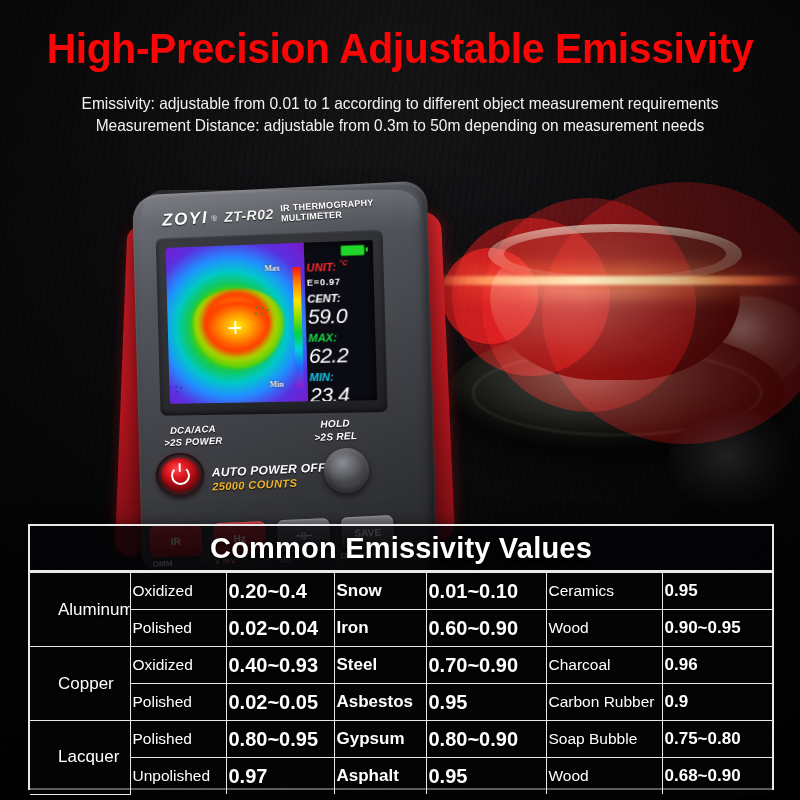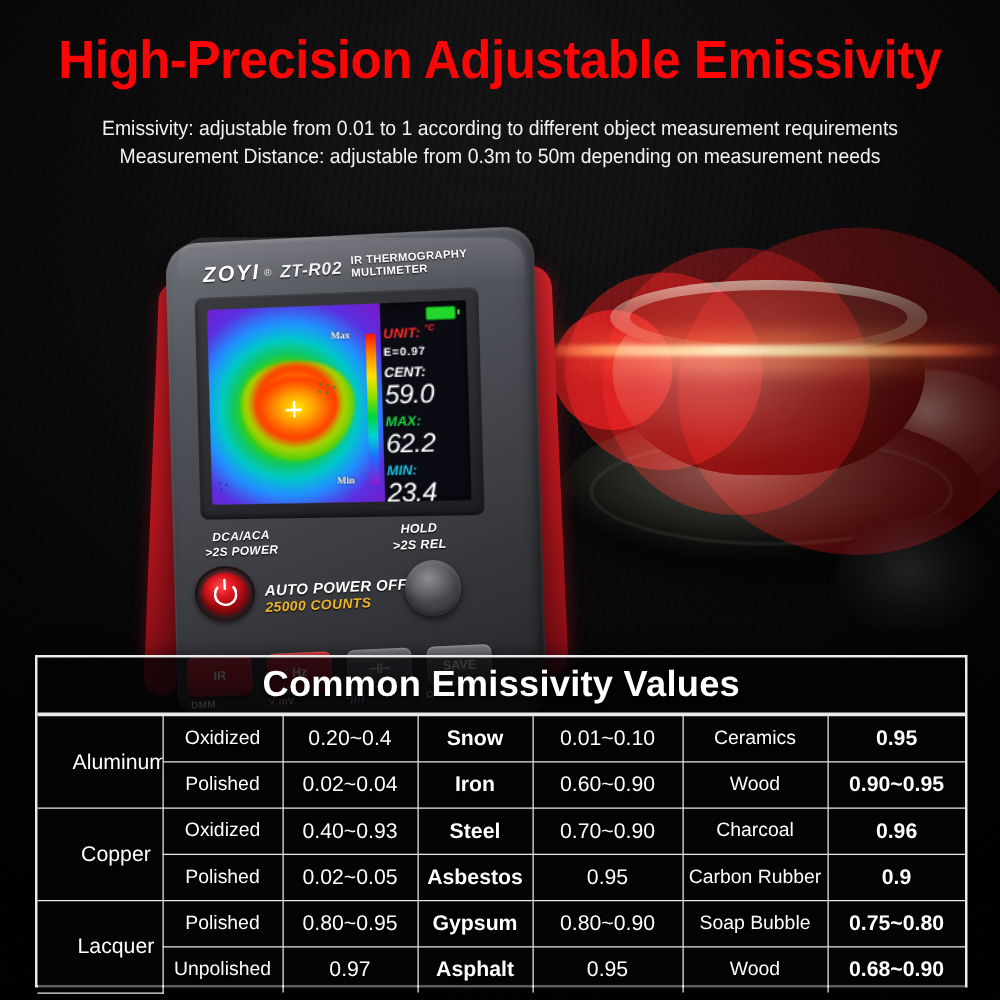--- a/index.html
+++ b/index.html
@@ -324,28 +324,28 @@
     height:44px;display:flex;align-items:center;justify-content:center;
     color:#ffffff;font-size:29px;font-weight:bold;letter-spacing:.2px;
     border-bottom:2px solid #e9e9e9;
     text-shadow:0 2px 4px rgba(0,0,0,.9);
   }
   table.emis{
     width:100%;border-collapse:collapse;table-layout:fixed;
   }
   table.emis td{
     border:1.6px solid #e9e9e9;
-    color:#ffffff;text-align:center;vertical-align:middle;
+    color:#ffffff;text-align:left;vertical-align:middle;
     font-size:16.5px;height:36px;padding:0 2px;
     text-shadow:0 1px 3px rgba(0,0,0,.95);
     background:rgba(5,5,7,.62);
     overflow:hidden;white-space:nowrap;
   }
   table.emis td.grp{font-size:17px;padding-left:28px;}
-  table.emis td.num{font-weight:normal;font-size:17px;}
+  table.emis td.num{font-weight:bold;font-size:20px;}
   table.emis td.name{font-size:17px;font-weight:bold;}
   table.emis td.name2{font-size:15.5px;}
   table.emis td.v3{font-weight:bold;font-size:17px;}
   col.c1{width:100px;}  col.c2{width:96px;}  col.c3{width:108px;}
   col.c4{width:92px;}   col.c5{width:120px;} col.c6{width:116px;}
   col.c7{width:110px;}
   
   table.emis tr td:first-child{border-left:none;}
   table.emis tr td:last-child{border-right:none;}
   table.emis tr:last-child td{border-bottom:none;}

